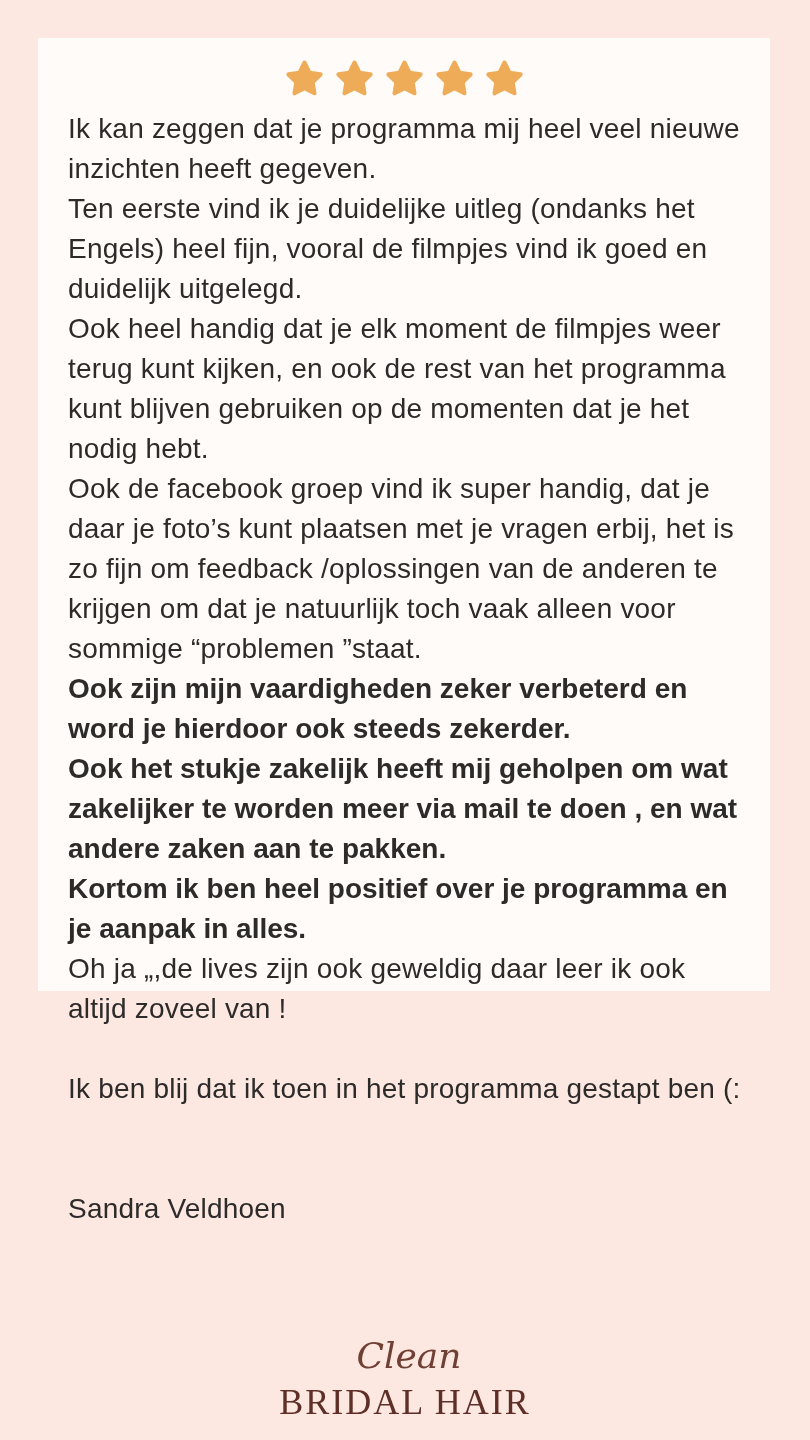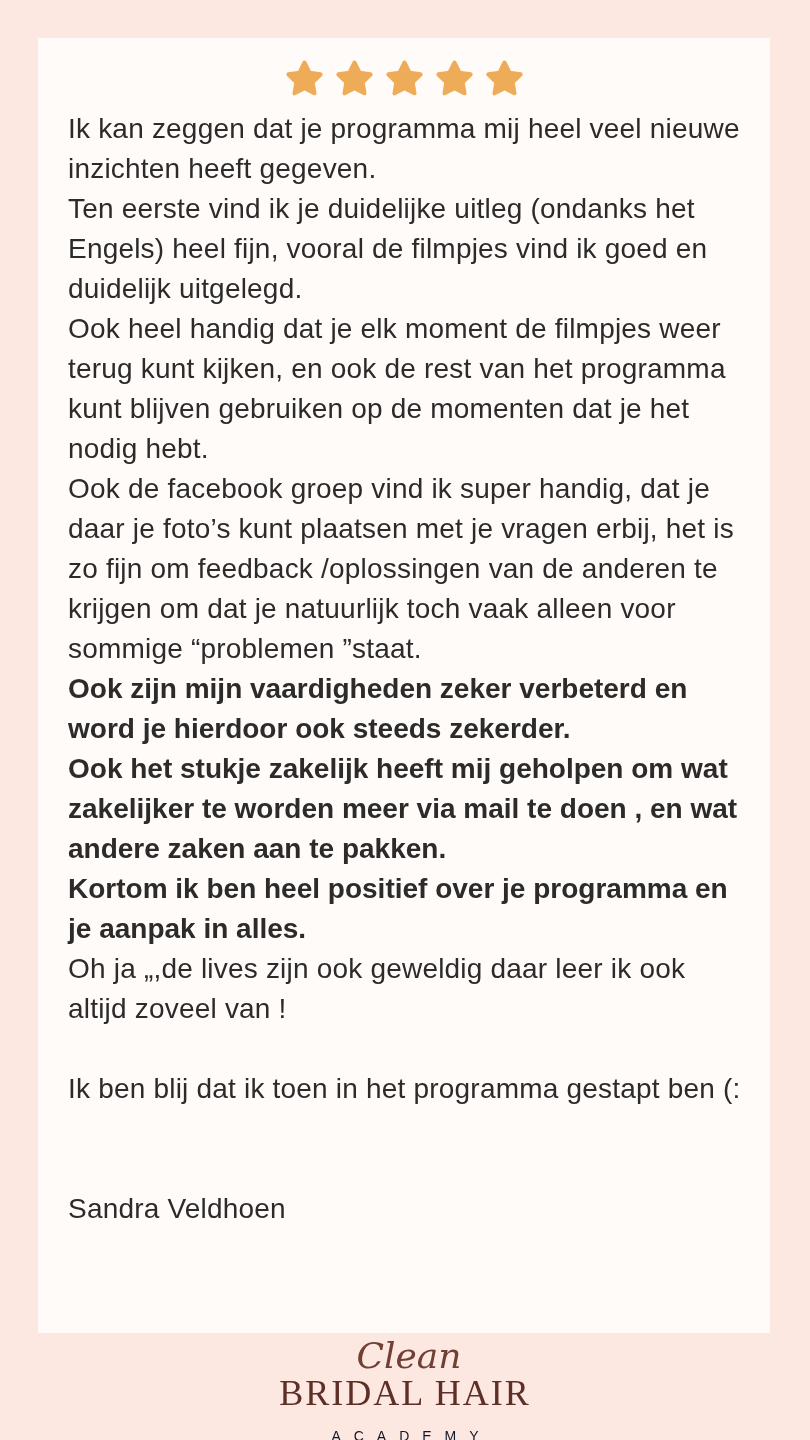--- a/index.html
+++ b/index.html
@@ -8,21 +8,21 @@
     background: #fde7e1;
     font-family: "Liberation Sans", sans-serif;
     position: relative;
     overflow: hidden;
   }
   .card {
     position: absolute;
     left: 38px;
     top: 38px;
     width: 732px;
-    height: 1295px;
+    height: 953px;
     background: #fffbf9;
   }
   .stars {
     display: flex;
     justify-content: center;
     gap: 9px;
     padding-top: 21px;
   }
   .stars svg { display: block; }
   .text-block {
@@ -49,21 +49,21 @@
     line-height: 36px;
     color: #6f4033;
     margin-left: 8px;
   }
   .logo-title {
     font-family: "Liberation Serif", serif;
     font-size: 36px;
     line-height: 36px;
     letter-spacing: 2px;
     color: #5e2f26;
-    margin-top: 1px;
+    margin-top: 10px;
   }
   .logo-subtitle {
     font-size: 14px;
     line-height: 18px;
     letter-spacing: 13px;
     text-indent: 13px;
     color: #0f172a;
     margin-top: 16px;
   }
 </style>

